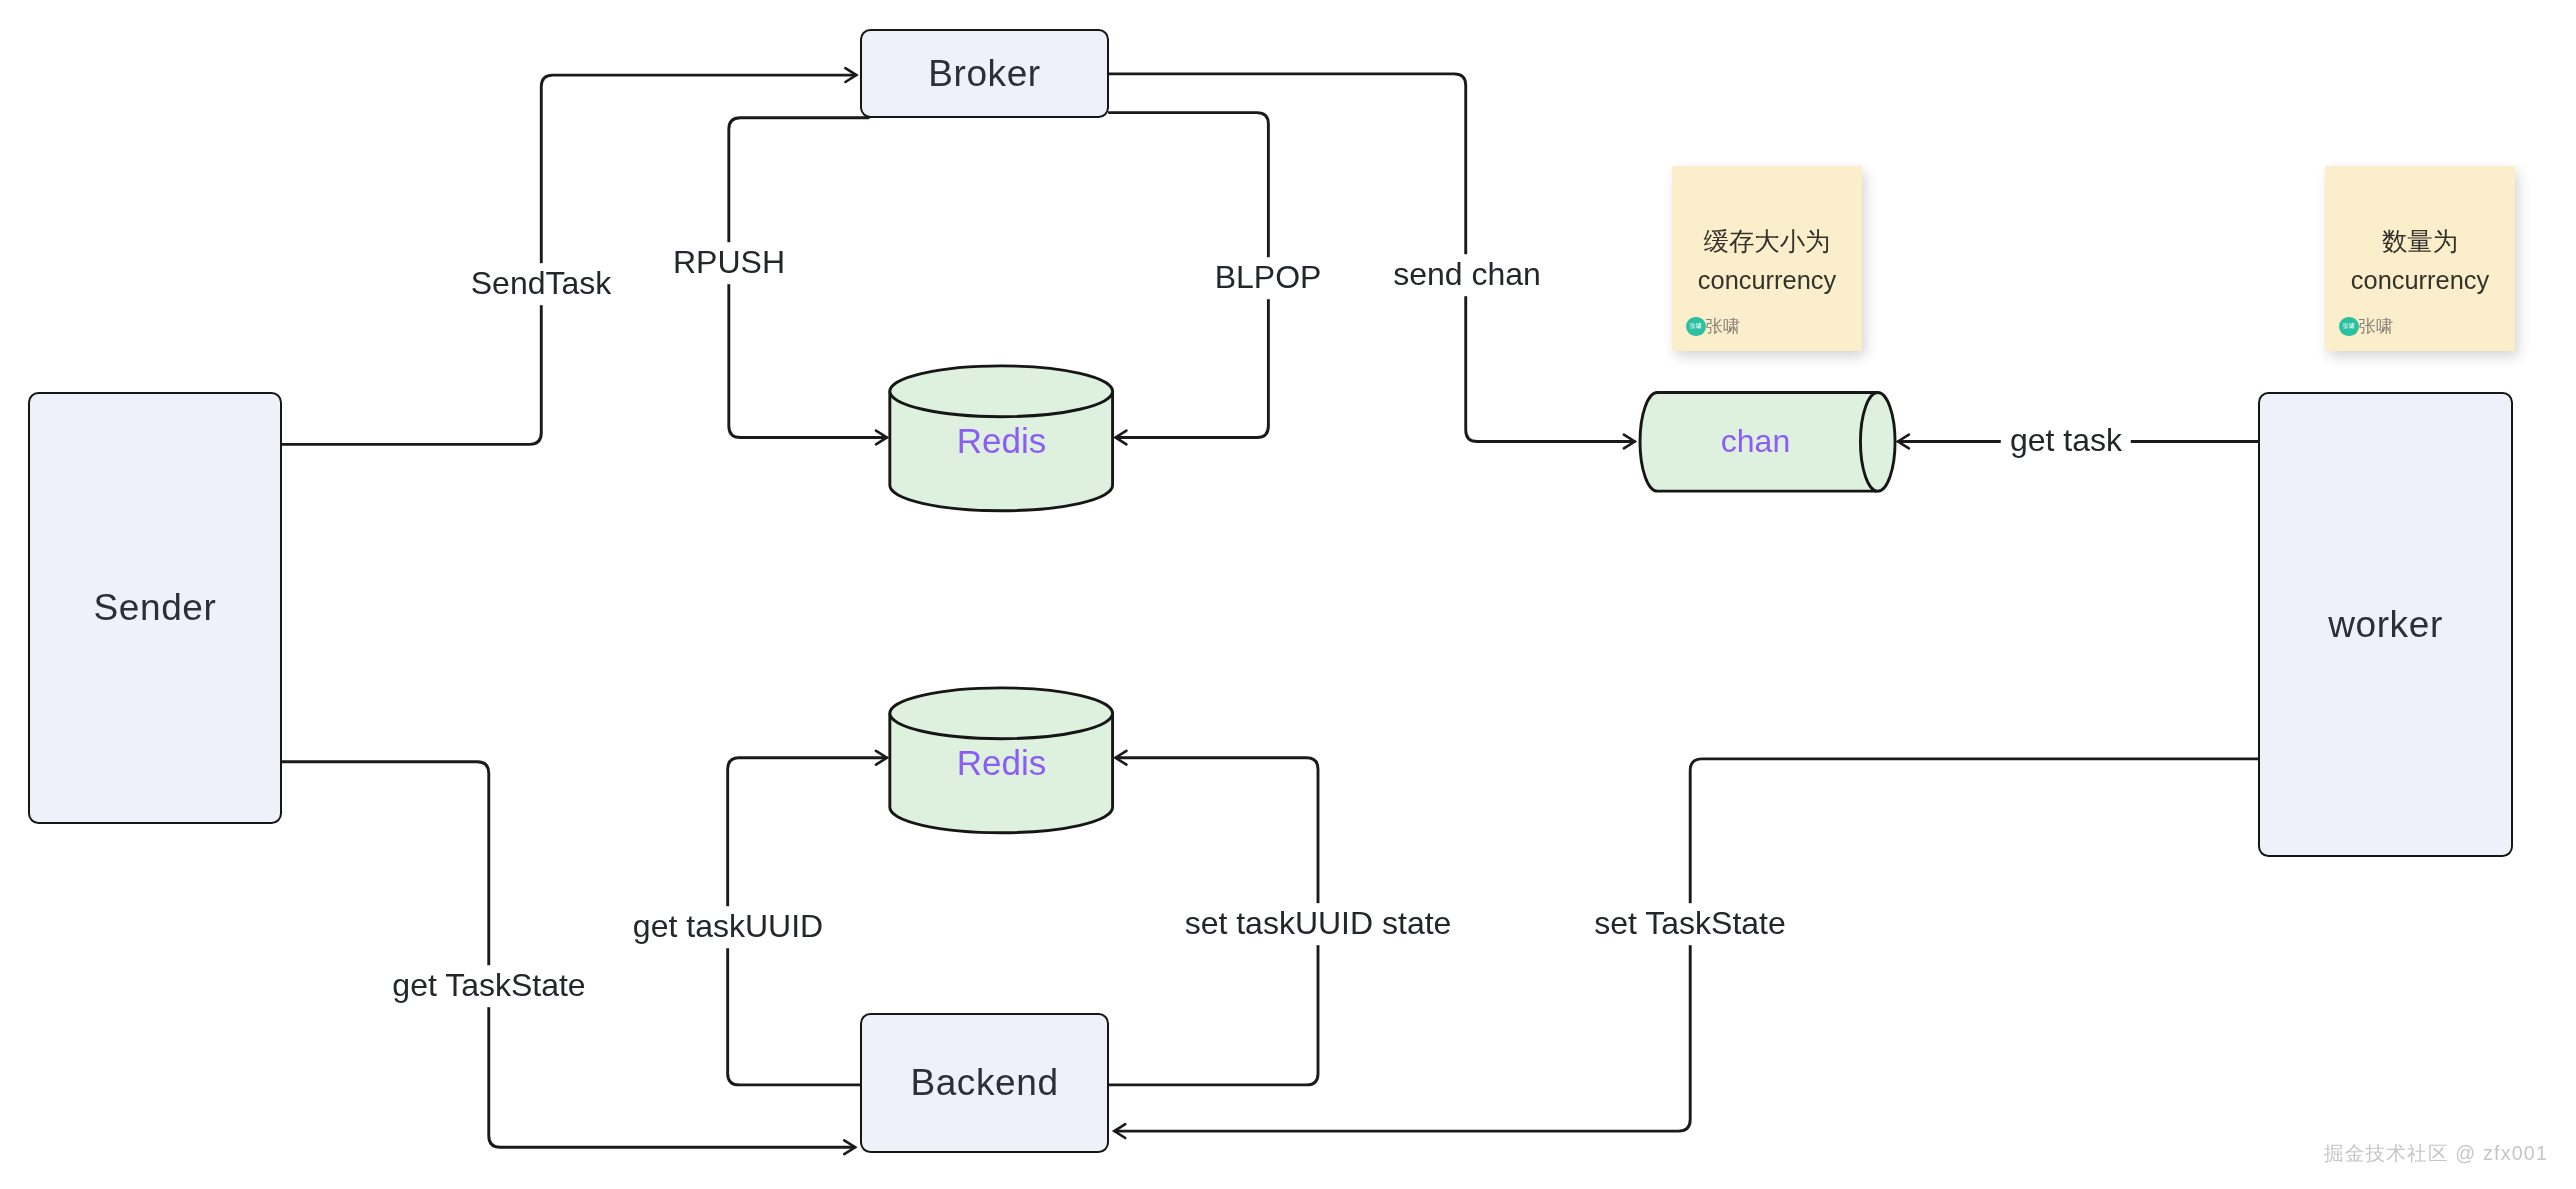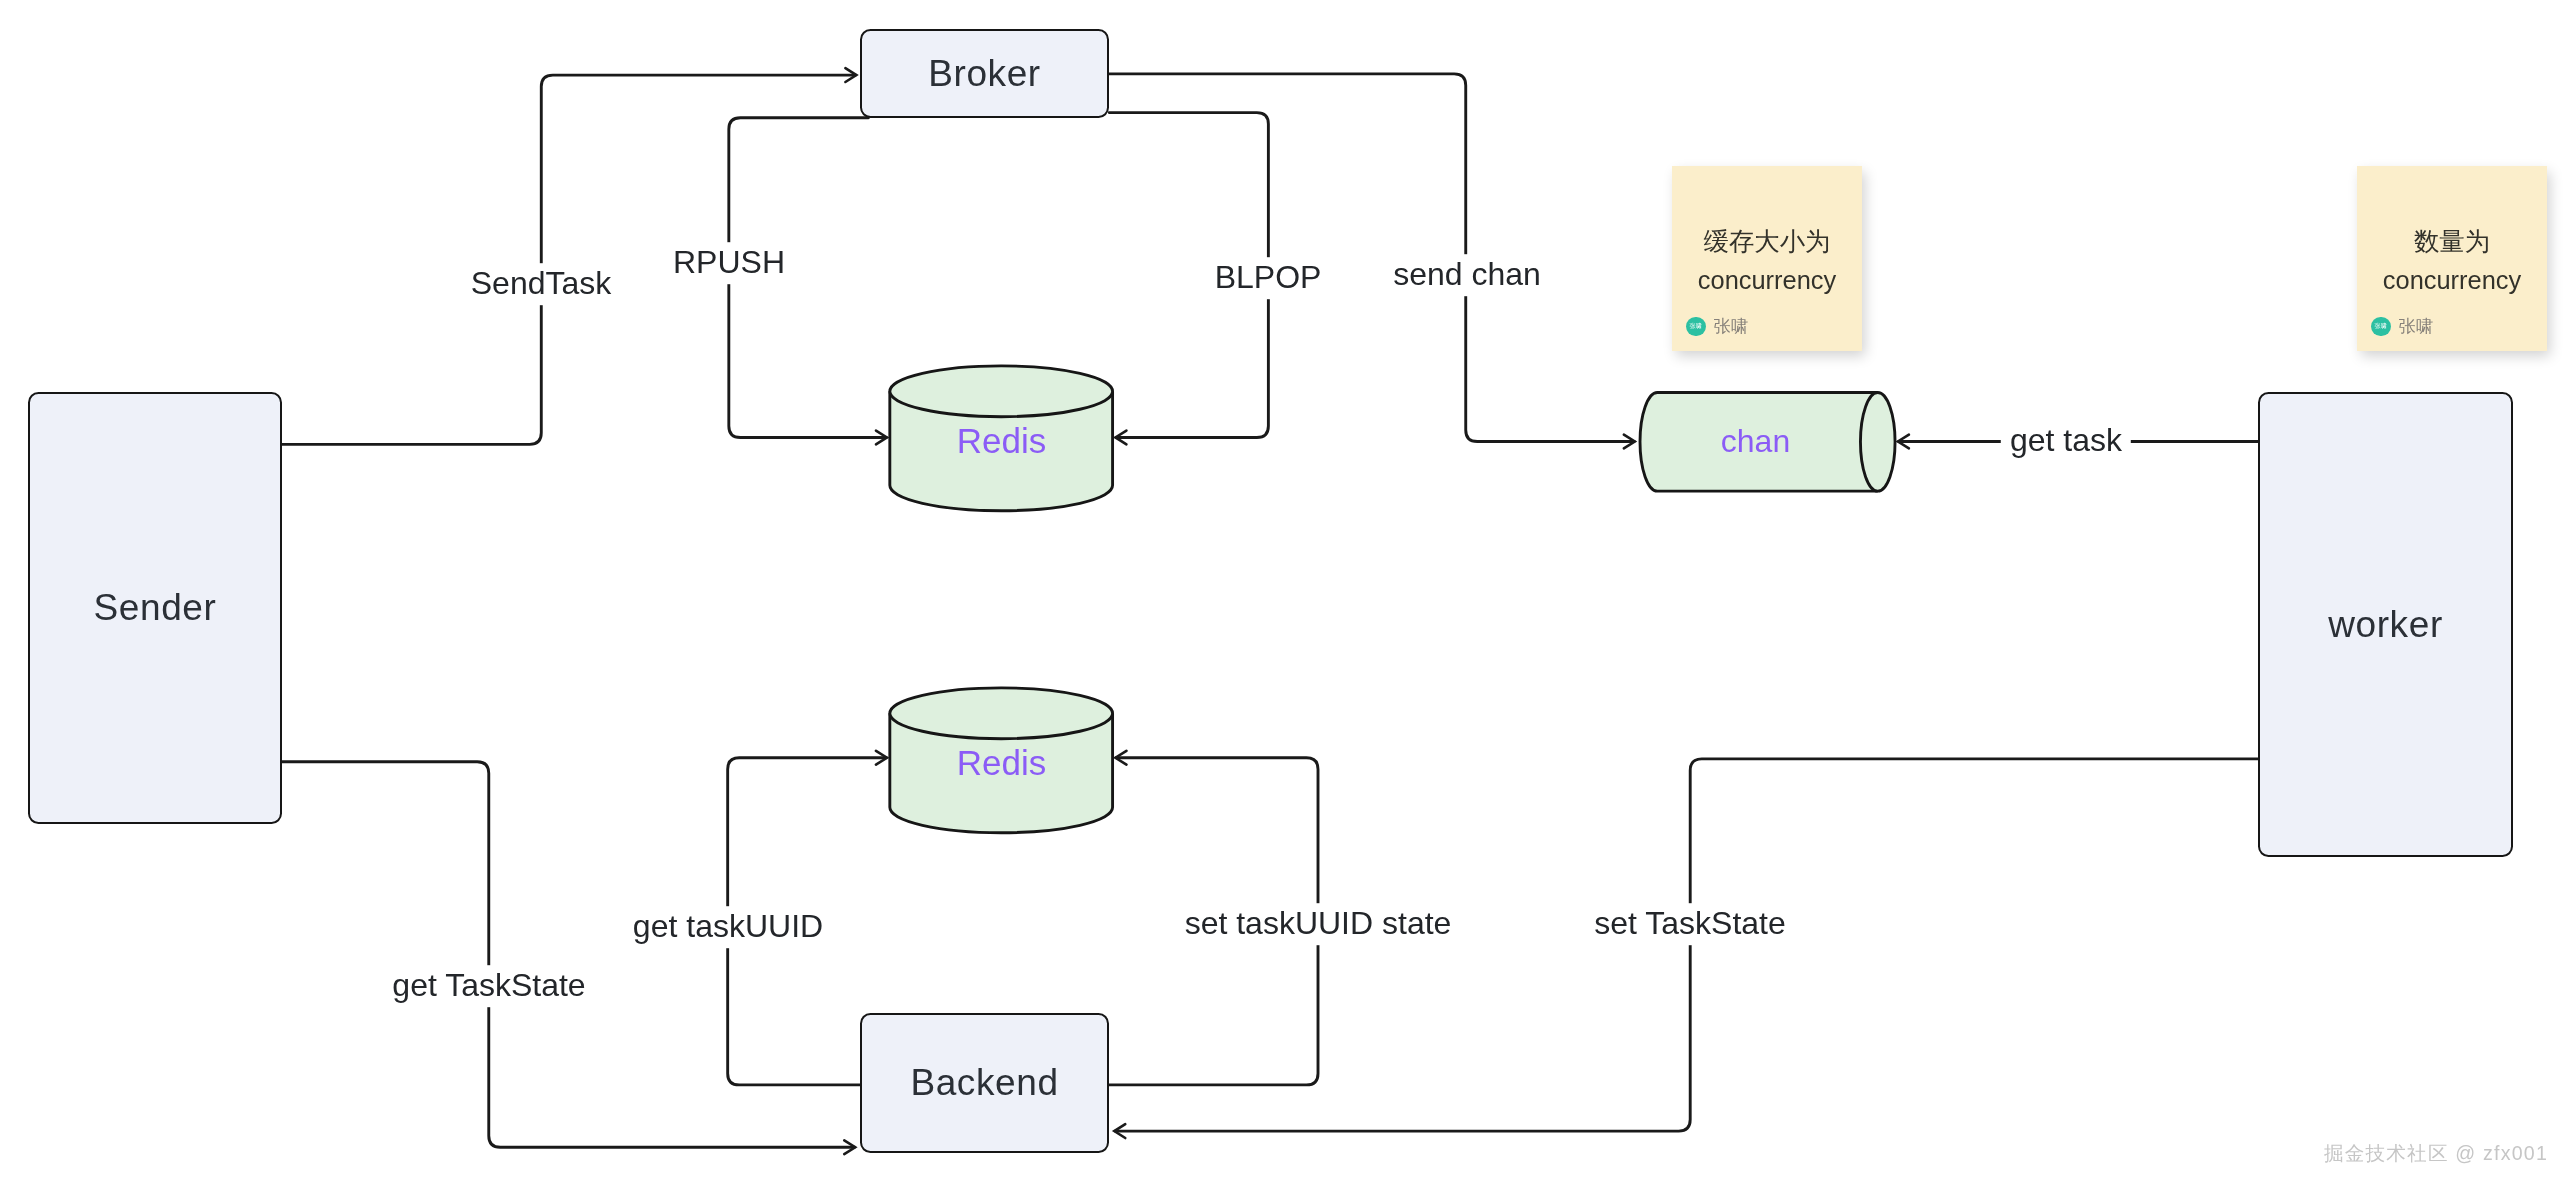--- a/index.html
+++ b/index.html
@@ -9,21 +9,21 @@
   .node{position:absolute;background:#eef1f9;border:2.9px solid #161616;border-radius:10.4px;
         display:flex;align-items:center;justify-content:center;box-sizing:border-box;}
   .node .lbl{font-size:37px;color:#2b3037;letter-spacing:0.6px;}
   .cyl-label{position:absolute;display:flex;align-items:center;justify-content:center;
              font-size:35px;color:#8b5cf6;}
   .edge-label{position:absolute;transform:translate(-50%,-50%);background:#ffffff;
               padding:2.3px 9.2px;font-size:32px;color:#23262a;white-space:nowrap;}
   .note{position:absolute;width:190px;height:185px;background:#fbeecb;
         box-shadow:3.5px 5.8px 12.7px rgba(0,0,0,0.18);box-sizing:border-box;}
   .note-text{padding-top:56px;text-align:center;font-size:25.4px;line-height:1.55;color:#33322b;}
-  .note-footer{position:absolute;left:14px;bottom:12.7px;display:flex;align-items:center;gap:8px;}
+  .note-footer{position:absolute;left:14px;bottom:12.7px;display:flex;align-items:center;}
   .avatar{width:19.6px;height:19.6px;border-radius:50%;background:#2cc0a2;color:#ffffff;
           font-size:6.3px;display:flex;align-items:center;justify-content:center;overflow:hidden;white-space:nowrap;}
   .author{font-size:17.3px;color:#86817a;}
   #watermark{position:absolute;right:28px;bottom:23px;font-size:19.6px;color:#c6c6c6;
              text-shadow:0.6px 0.6px 0 #ffffff;letter-spacing:1.2px;}
 </style>
 </head>
 <body>
 
 <div id="canvas">
@@ -107,21 +107,21 @@
     <div class="note-text">
       <div>缓存大小为</div>
       <div>concurrency</div>
     </div>
     <div class="note-footer">
       <div class="avatar">张啸</div>
       <div class="author">张啸</div>
     </div>
   </div>
 
-  <div class="note" style="left:2325px;top:166px;margin-left:32px;">
+  <div class="note" style="left:2325px;top:166px;">
     <div class="note-text">
       <div>数量为</div>
       <div>concurrency</div>
     </div>
     <div class="note-footer">
       <div class="avatar">张啸</div>
       <div class="author">张啸</div>
     </div>
   </div>
 

